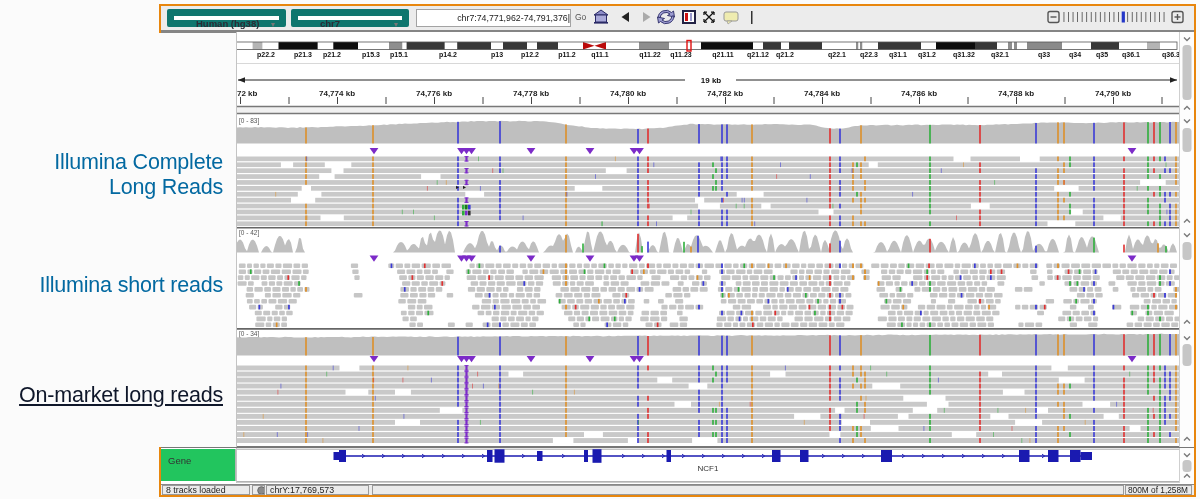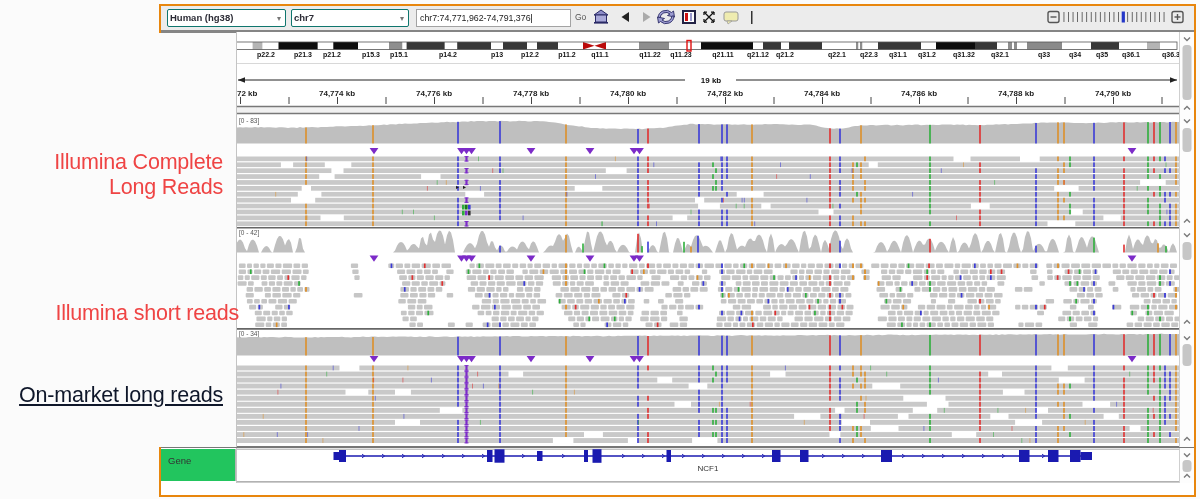--- a/index.html
+++ b/index.html
@@ -1,24 +1,24 @@
 <!DOCTYPE html>
 <html><head><meta charset="utf-8"><style>
 * { margin:0; padding:0; box-sizing:border-box; }
 html,body { width:1200px; height:499px; background:#fbfbfb; font-family:"Liberation Sans",sans-serif; overflow:hidden; }
 #app { position:absolute; left:159px; top:4px; width:1037px; height:493px; border:2px solid #e8860d; background:#fff; }
 #toolbar { position:absolute; left:0; top:0; width:1033px; height:24px; background:#ececec; }
 #tbline { position:absolute; left:0; top:24px; width:1033px; height:2.6px; background:#858585; }
-.combo { position:absolute; top:3px; height:18px; border:1px solid #0f766e; border-radius:2px; font-size:9.5px; color:#2b2b35; line-height:16px; padding-left:2px; font-weight:bold; }
+.combo { position:absolute; top:3px; height:18px; border:7px solid #0f766e; border-radius:2px; font-size:9.5px; color:#2b2b35; line-height:16px; padding-left:22px; font-weight:bold; }
 .chev { position:absolute; right:4px; top:0px; color:#777; font-size:8px; font-weight:normal; }
-#input1 { position:absolute; left:255px; top:3px; width:155px; height:18px; border:1px solid #a3a3a3; background:#fff; font-size:8.8px; color:#222; line-height:16px; padding-left:3px; }
+#input1 { position:absolute; left:255px; top:3px; width:155px; height:18px; border:1px solid #a3a3a3; background:#fff; font-size:8.8px; color:#222; line-height:16px; padding-left:3px;text-align:right; }
 #go { position:absolute; left:414px; top:6px; font-size:8.5px; font-weight:normal; color:#555; }
 #whiteover { position:absolute; left:0; top:33px; width:236px; height:414px; background:#fbfbfb; z-index:5; }
 .lab { position:absolute; width:223px; text-align:right; font-size:21.5px; letter-spacing:-0.2px; z-index:6; }
-.orange { color:#ef4444; }
+.orange { color:#0369a1; }
 .grayt { color:#0f172a;text-decoration:underline; }
 #genelab { position:absolute; left:0px; top:443px; width:75px; height:32px; background:#22c55e; z-index:6; border-right:1px solid #b5b5b5; }
 #genelab span { position:absolute; left:7px; top:6px; font-size:9.5px; color:#333; }
 #statusbar { position:absolute; left:0; top:477.5px; width:1033px; height:11px; background:#ececec; border-top:1.4px solid #888; z-index:7; }
 .seg { position:absolute; top:0.5px; height:10px; border:1px solid #9a9a9a; background:#ebebeb; font-size:8.8px; color:#222; line-height:9px; padding-left:3px; overflow:hidden; white-space:nowrap; }
 svg { position:absolute; }
 text { font-family:"Liberation Sans",sans-serif; }
 .bl { font-size:7px; font-weight:bold; fill:#111; }
 .rl { font-size:8px; font-weight:bold; fill:#222; }
 .rl2 { font-size:8px; font-weight:bold; fill:#111; }
@@ -97,20 +97,31 @@
       <rect x="125" y="2.5" width="11" height="11" rx="2" fill="none" stroke="#555" stroke-width="1.4"></rect>
       <line x1="127.5" y1="8" x2="133.5" y2="8" stroke="#555" stroke-width="1.4"></line>
       <line x1="130.5" y1="5" x2="130.5" y2="11" stroke="#555" stroke-width="1.4"></line>
     </svg>
   </div>
   <div id="tbline"></div>
   <div style="position:absolute; left:0; top:440.5px; width:1033px; height:1.6px; background:#777; z-index:6;"></div>
   <div id="genelab">
       <span>Gene</span>
     </div>
+  <div id="statusbar">
+    <div class="seg" style="left:1px; width:88px;">8 tracks loaded</div>
+    <div class="seg" style="left:91px; width:13px;">
+        <svg width="11" height="9">
+          <circle cx="5.5" cy="4.5" r="3.8" fill="#8a8a8a" stroke="#666"></circle>
+        </svg>
+      </div>
+    <div class="seg" style="left:105px; width:103px;">chrY:17,769,573</div>
+    <div class="seg" style="left:211px; width:752px;"></div>
+    <div class="seg" style="left:964px; width:67px; font-size:8.3px; padding-left:2px;">800M of 1,258M</div>
+  </div>
   <svg id="content" style="left:75px; top:26px;" width="958" height="451" viewBox="0 0 958 451">
 <rect x="0.0" y="0.0" width="958.0" height="451.0" fill="#ffffff"></rect>
 <rect x="-1.0" y="10.0" width="17.6" height="7.5" fill="#ffffff"></rect>
 <rect x="16.6" y="10.0" width="10.0" height="7.5" fill="#b4b4b4"></rect>
 <rect x="26.6" y="10.0" width="15.9" height="7.5" fill="#ffffff"></rect>
 <rect x="42.5" y="10.0" width="39.3" height="7.5" fill="#0d0d0d"></rect>
 <rect x="81.8" y="10.0" width="15.5" height="7.5" fill="#ffffff"></rect>
 <rect x="97.3" y="10.0" width="24.7" height="7.5" fill="#0d0d0d"></rect>
 <rect x="122.0" y="10.0" width="31.0" height="7.5" fill="#ffffff"></rect>
 <rect x="153.0" y="10.0" width="13.5" height="7.5" fill="#8e8e8e"></rect>
@@ -2136,14 +2147,14 @@
 <path d="M948 445.5 l3 -3 l3 3" fill="none" stroke="#7a7a7a" stroke-width="1.4"></path>
 <rect x="946.5" y="13" width="9" height="55" rx="3.5" fill="#c6c6c6"></rect>
 <rect x="946.5" y="96" width="9" height="24" rx="3.5" fill="#c6c6c6"></rect>
 <rect x="946.5" y="210" width="9" height="18" rx="3.5" fill="#c6c6c6"></rect>
 <rect x="946.5" y="312" width="9" height="22" rx="3.5" fill="#c6c6c6"></rect>
 <rect x="946.5" y="428" width="9" height="12" rx="3.5" fill="#c6c6c6"></rect>
   </svg>
 </div>
 <div id="whiteover"></div>
 <div class="lab orange" style="left:0px; top:150px;">Illumina Complete<br>Long Reads</div>
-<div class="lab orange" style="left:16px; top:273px;margin-top:28px;">Illumina short reads</div>
+<div class="lab orange" style="left:0px; top:273px;">Illumina short reads</div>
 <div class="lab grayt" style="left:0px; top:383px;">On-market long reads</div>
 
 </body></html>

